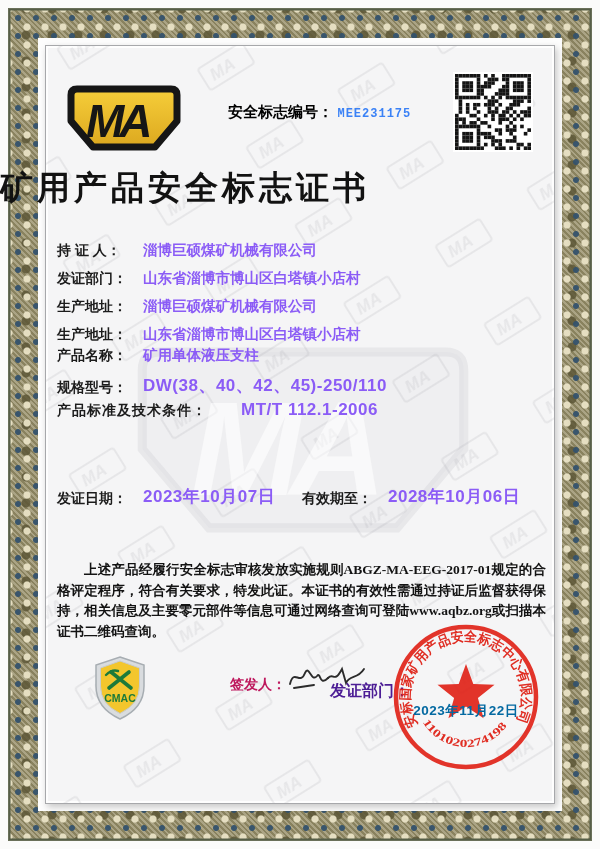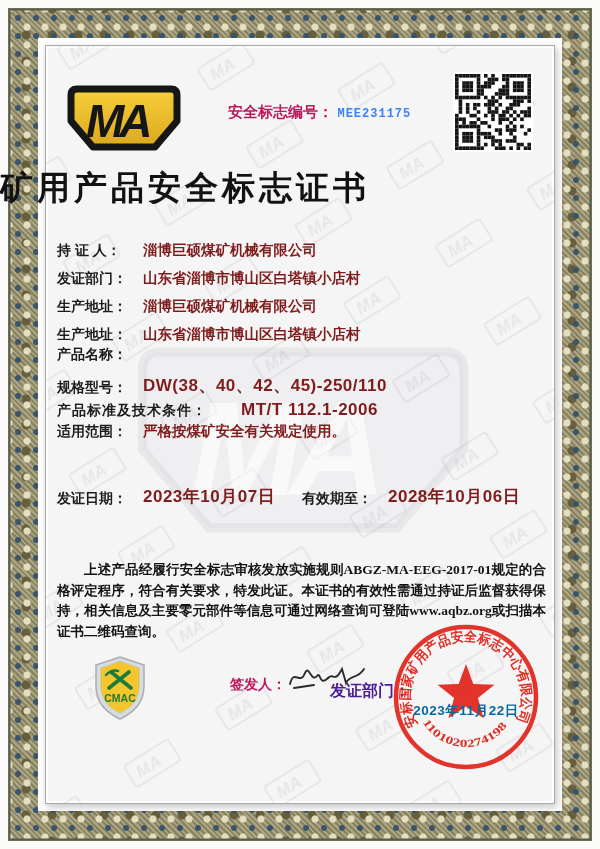--- a/index.html
+++ b/index.html
@@ -21,31 +21,31 @@
   .inner-page{position:absolute;inset:45px;background:#f5f5f6;border:1px solid #a7a8ab;
     box-shadow: inset 0 0 0 2px rgba(255,255,255,.85), 2px 3px 7px rgba(0,0,0,.22);z-index:1;}
 
   .wm-tiles{position:absolute;inset:46px;width:508px;height:757px;z-index:1;pointer-events:none;}
   .wm-center{position:absolute;left:118px;top:318px;width:370px;height:250px;z-index:1;pointer-events:none;opacity:.55;}
 
   .content{position:absolute;inset:0;z-index:3;}
 
   .ma-badge{position:absolute;left:63px;top:83px;width:122px;height:72px;}
   .certno{position:absolute;left:228px;top:103px;white-space:nowrap;}
-  .certno .lbl{font-weight:bold;font-size:15px;color:#be185d;}
+  .certno .lbl{font-weight:bold;font-size:15px;color:#000000;}
   .certno .val{font-family:Liberation Mono, monospace;font-size:12px;color:#3b82f6;letter-spacing:1px;}
   .qr{position:absolute;left:455px;top:74px;width:76px;height:76px;background:#fff;box-shadow:0 0 0 2px #fff;}
 
   .title{position:absolute;left:0;top:166px;width:100%;
     font-size:33px;font-weight:900;color:#121212;letter-spacing:4px;margin:0;}
 
   .row{position:absolute;left:57px;right:50px;display:flex;align-items:flex-end;white-space:nowrap;}
   .row .lbl{font-weight:bold;font-size:14px;color:#1c1c1c;min-width:86px;flex:none;}
   .row .lbl.wide{min-width:184px;letter-spacing:1px;}
-  .val{font-family:"Liberation Serif",serif;font-weight:bold;font-size:14.5px;color:#7f1d1d;}
+  .val{font-family:"Liberation Serif",serif;font-weight:bold;font-size:14.5px;color:#8b5cf6;}
   .val.num{font-family:"Liberation Sans",sans-serif;font-size:17px;font-weight:bold;letter-spacing:.5px;}
   .dval{width:159px;flex:none;margin-top:32px;}
 
   .statement{position:absolute;left:57px;top:560px;width:489px;
     font-family:"Liberation Serif",serif;font-weight:bold;font-size:13.5px;line-height:20.5px;
     color:#131313;text-indent:2em;text-align:justify;margin:0;}
 
   .cmac{position:absolute;left:92px;top:655px;width:56px;height:66px;}
   .signer-label{position:absolute;left:230px;top:676px;font-weight:bold;font-size:14px;color:#be185d;}
   .signature{position:absolute;left:284px;top:656px;width:88px;height:44px;}
@@ -348,32 +348,29 @@
     <div class="row" style="top:297px">
       <span class="lbl">生产地址：</span>
       <span class="val">淄博巨硕煤矿机械有限公司</span>
     </div>
     <div class="row" style="top:325px">
       <span class="lbl">生产地址：</span>
       <span class="val">山东省淄博市博山区白塔镇小店村</span>
     </div>
     <div class="row" style="top:346px">
       <span class="lbl">产品名称：</span>
+      <span class="val">矿用单体液压支柱</span>
     </div>
     <div class="row" style="top:374px">
       <span class="lbl">规格型号：</span>
       <span class="val num">DW(38、40、42、45)-250/110</span>
     </div>
     <div class="row" style="top:400px">
       <span class="lbl wide">产品标准及技术条件：</span>
       <span class="val num">MT/T 112.1-2006</span>
-    </div>
-    <div class="row" style="top:422px">
-      <span class="lbl">适用范围：</span>
-      <span class="val">严格按煤矿安全有关规定使用。</span>
     </div>
 
     <div class="row" style="top:453px">
       <span class="lbl">发证日期：</span>
       <span class="val num dval">2023年10月07日</span>
       <span class="lbl">有效期至：</span>
       <span class="val num">2028年10月06日</span>
     </div>
 
 

